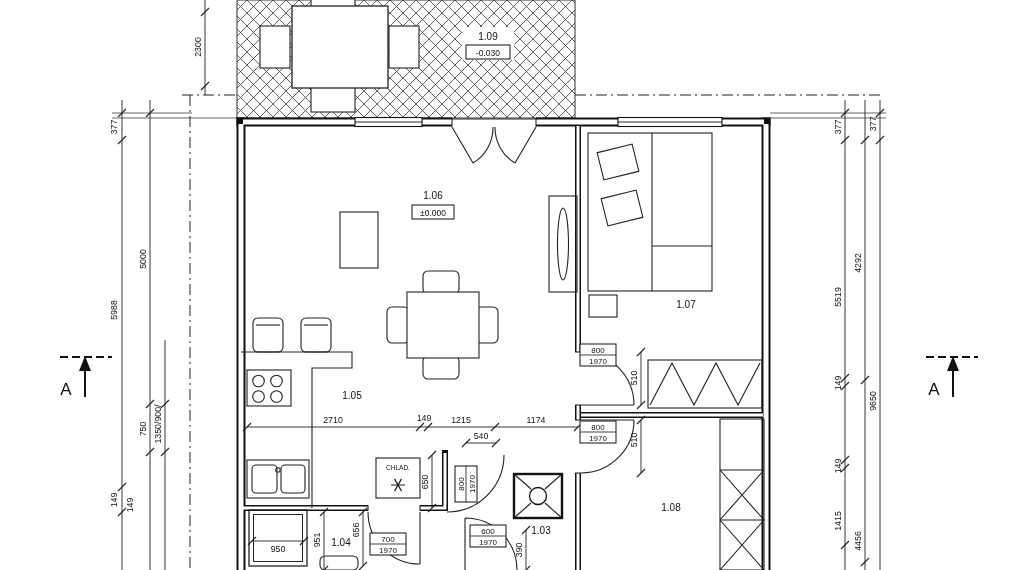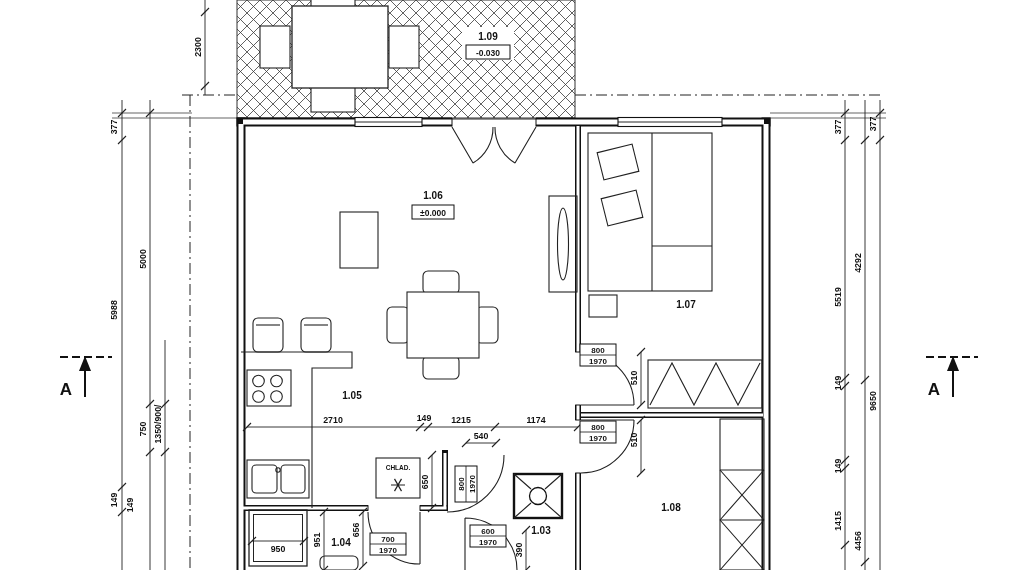--- a/index.html
+++ b/index.html
@@ -1,16 +1,16 @@
 <!DOCTYPE html>
 <html><head>
 <meta charset="utf-8">
 <style>
   html,body{margin:0;padding:0;background:#fff;}
-  .plan-wrap{width:1011px;height:570px;overflow:hidden;background:#fff;font-weight:bold;}
+  .plan-wrap{width:1011px;height:570px;overflow:hidden;background:#fff;}
   svg{display:block;}
   text{font-family:"Liberation Sans",sans-serif;fill:#111;text-anchor:middle;}
   .d{font-size:8.8px;}
   .d2{font-size:8px;}
   .d3{font-size:6.5px;}
   .room{font-size:10px;}
   .elev{font-size:8.5px;}
   .alabel{font-size:17px;}
 </style>
 </head>

